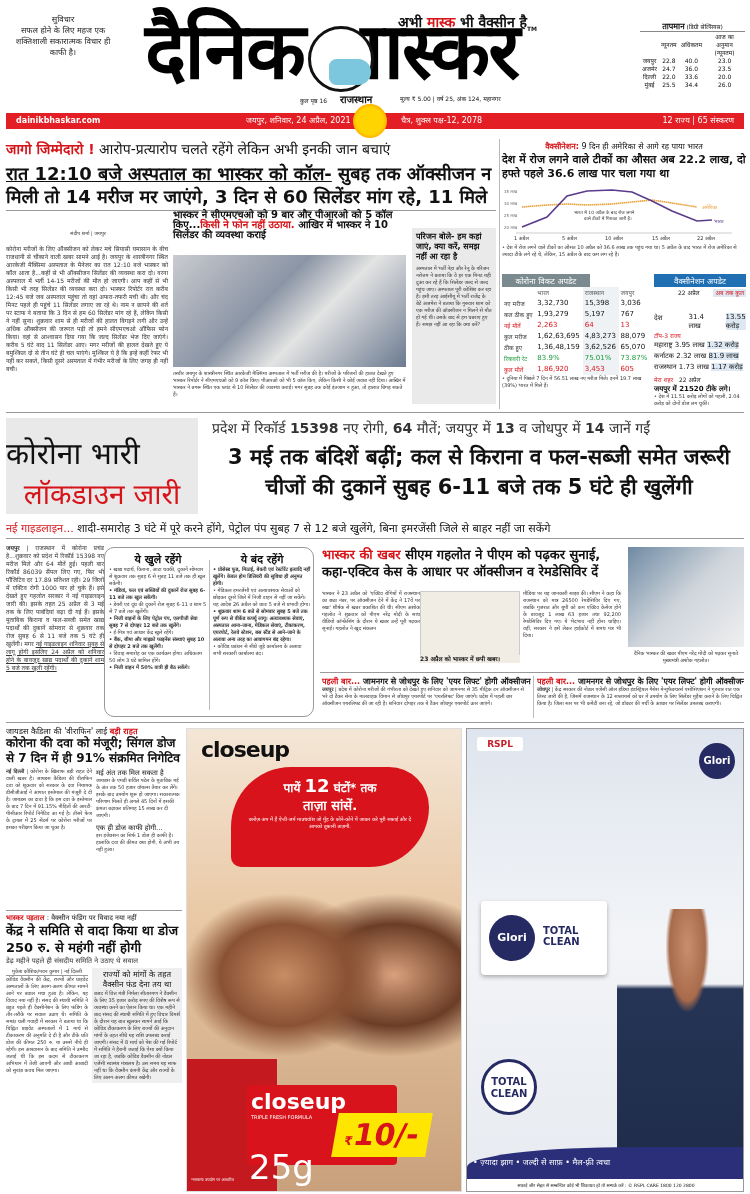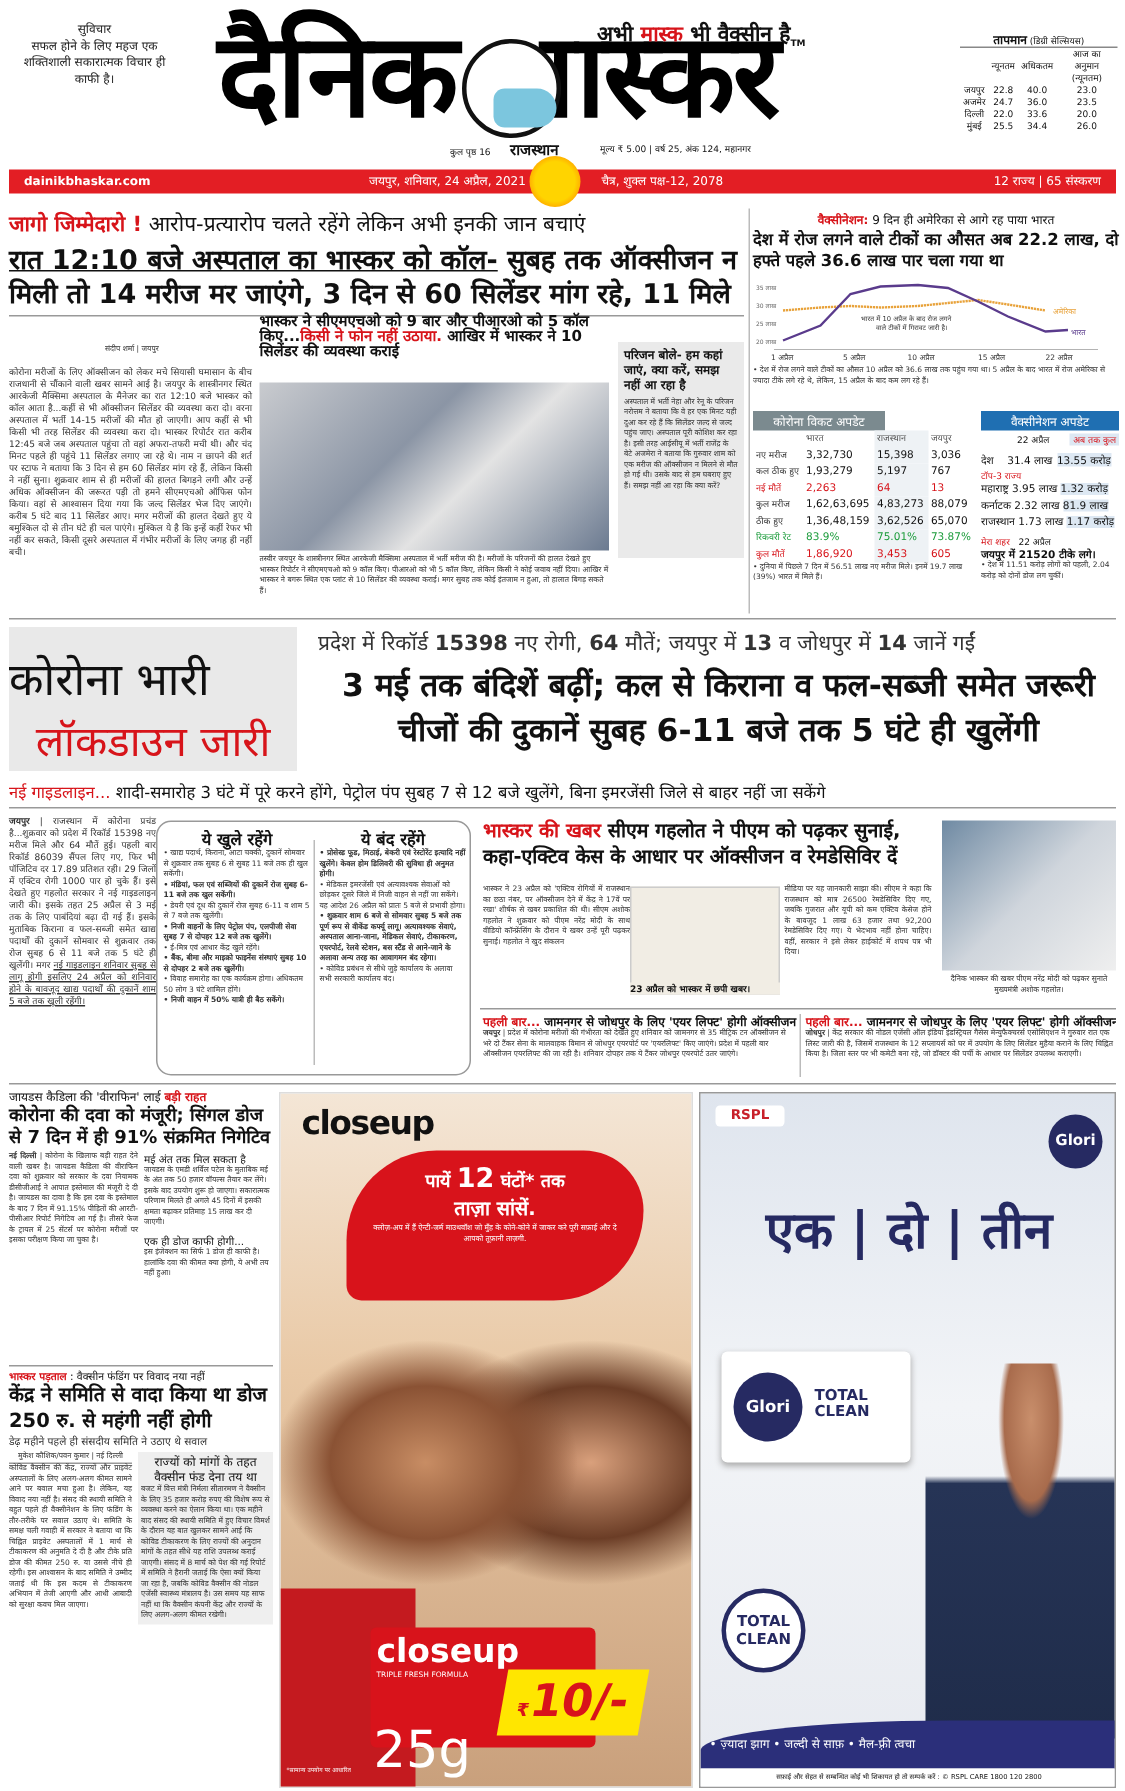--- a/index.html
+++ b/index.html
@@ -120,21 +120,21 @@
 
 <div class="abs tiny" style="left:70px;top:230px">संदीप शर्मा | जयपुर</div>
 <div class="abs small" style="left:6px;top:245px;width:162px;text-align:justify">कोरोना मरीजों के लिए ऑक्सीजन को लेकर मचे सियासी घमासान के बीच राजधानी से चौंकाने वाली खबर सामने आई है। जयपुर के शास्त्रीनगर स्थित आरकेजी मैक्सिमा अस्पताल के मैनेजर का रात 12:10 बजे भास्कर को कॉल आता है...कहीं से भी ऑक्सीजन सिलेंडर की व्यवस्था करा दो। वरना अस्पताल में भर्ती 14-15 मरीजों की मौत हो जाएगी। आप कहीं से भी किसी भी तरह सिलेंडर की व्यवस्था करा दो। भास्कर रिपोर्टर रात करीब 12:45 बजे जब अस्पताल पहुंचा तो वहां अफरा-तफरी मची थी। और चंद मिनट पहले ही पहुंचे 11 सिलेंडर लगाए जा रहे थे। नाम न छापने की शर्त पर स्टाफ ने बताया कि 3 दिन से हम 60 सिलेंडर मांग रहे हैं, लेकिन किसी ने नहीं सुना। शुक्रवार शाम से ही मरीजों की हालत बिगड़ने लगी और उन्हें अधिक ऑक्सीजन की जरूरत पड़ी तो हमने सीएमएचओ ऑफिस फोन किया। वहां से आश्वासन दिया गया कि जल्द सिलेंडर भेज दिए जाएंगे। करीब 5 घंटे बाद 11 सिलेंडर आए। मगर मरीजों की हालत देखते हुए ये बमुश्किल दो से तीन घंटे ही चल पाएंगे। मुश्किल ये है कि इन्हें कहीं रेफर भी नहीं कर सकते, किसी दूसरे अस्पताल में गंभीर मरीजों के लिए जगह ही नहीं बची।</div>
 
 <div class="abs" style="left:173px;top:210px;width:233px;font-size:10px;line-height:10px;font-weight:bold">
   <span>भास्कर ने सीएमएचओ को 9 बार और पीआरओ को 5 कॉल किए...</span><span class="red">किसी ने फोन नहीं उठाया.</span><span> आखिर में भास्कर ने 10 सिलेंडर की व्यवस्था कराई</span>
 </div>
 <div id="lead-photo" class="abs photo"></div>
 <div class="abs tiny" style="left:173px;top:370px;width:233px">तस्वीर जयपुर के शास्त्रीनगर स्थित आरकेजी मैक्सिमा अस्पताल में भर्ती मरीज की है। मरीजों के परिजनों की हालत देखते हुए भास्कर रिपोर्टर ने सीएमएचओ को 9 कॉल किए। पीआरओ को भी 5 कॉल किए, लेकिन किसी ने कोई जवाब नहीं दिया। आखिर में भास्कर ने बगरू स्थित एक प्लांट से 10 सिलेंडर की व्यवस्था कराई। मगर सुबह तक कोई इंतजाम न हुआ, तो हालात बिगड़ सकते हैं।</div>
 
-<div class="abs boxgrey" style="left:412px;top:228px;width:84px;height:144px;padding:4px">
+<div class="abs boxgrey" style="left:412px;top:228px;width:84px;height:176px;padding:4px">
   <div style="font-size:8px;line-height:10px;font-weight:bold;margin-bottom:3px">परिजन बोले- हम कहां जाएं, क्या करें, समझ नहीं आ रहा है</div>
   <div class="tiny">अस्पताल में भर्ती नेहा और रेनू के परिजन नरोत्तम ने बताया कि वे हर एक मिनट यही दुआ कर रहे हैं कि सिलेंडर जल्द से जल्द पहुंच जाए। अस्पताल पूरी कोशिश कर रहा है। इसी तरह आईसीयू में भर्ती राजेंद्र के बेटे अजमेरा ने बताया कि गुरुवार शाम को एक मरीज की ऑक्सीजन न मिलने से मौत हो गई थी। उसके बाद से हम घबराए हुए हैं। समझ नहीं आ रहा कि क्या करें?</div>
 </div>
 
 <div class="abs vline" style="left:499px;top:139px;height:270px"></div>
 <div id="vacc-box" class="abs">
   <div style="font-size:8px;text-align:center"><b class="red">वैक्सीनेशन:</b><span> 9 दिन ही अमेरिका से आगे रह पाया भारत</span></div>
   <div style="font-size:11px;line-height:14px;font-weight:bold;margin-top:2px">देश में रोज लगने वाले टीकों का औसत अब 22.2 लाख, दो हफ्ते पहले 36.6 लाख पार चला गया था</div>
   <svg width="244" height="60" viewBox="0 0 244 60" style="display:block;margin-top:2px">
     <g font-size="4" fill="#666">
@@ -216,21 +216,21 @@
       </table>
     <div class="tiny">• दुनिया में पिछले 7 दिन में 56.51 लाख नए मरीज मिले। इनमें 19.7 लाख (39%) भारत में मिले हैं।</div>
   </div>
 
   <div class="abs" style="left:152px;top:134px;width:92px">
     <div style="background:#1f6fb2;color:#fff;font-size:8px;text-align:center;padding:1px 0">वैक्सीनेशन अपडेट</div>
     <div style="font-size:6px;display:flex;justify-content:space-between;margin-top:2px">
       <span style="margin-left:24px">22 अप्रैल</span>
       <span class="red" style="background:#dde8f3;padding:0 2px">अब तक कुल</span>
     </div>
-    <div style="font-size:7px;display:flex;gap:3px;margin-top:5px">
+    <div style="font-size:7px;display:flex;gap:20px;margin-top:16px">
       <span>देश</span>
       <span style="margin-left:6px">31.4 लाख</span>
       <span style="background:#dde8f3">13.55 करोड़</span>
     </div>
     <div class="red" style="font-size:6px;margin-top:2px">टॉप-3 राज्य</div>
     <div style="font-size:7px;line-height:11px">
       <div><span>महाराष्ट्र</span> <span>3.95 लाख</span> <span style="background:#dde8f3">1.32 करोड़</span></div>
       <div><span>कर्नाटक</span> <span>2.32 लाख</span> <span style="background:#dde8f3">81.9 लाख</span></div>
       <div><span>राजस्थान</span> <span>1.73 लाख</span> <span style="background:#dde8f3">1.17 करोड़</span></div>
     </div>
@@ -354,21 +354,20 @@
   <div class="abs" style="left:148px;top:384px;width:94px;height:44px;background:#ffe600;transform:skewX(-10deg);text-align:center;color:#d8131b;font-weight:bold;font-size:30px;line-height:44px">
     <span style="font-size:12px">₹</span><span>10/-</span>
   </div>
   <div class="abs" style="left:62px;top:418px;font-size:34px;color:#fff">25g</div>
   <div class="abs" style="left:4px;top:448px;font-size:4px;color:#fff">*सामान्य उपयोग पर आधारित</div>
 </div>
 
 <div id="glori" class="abs">
   <div class="abs" style="left:10px;top:8px;width:46px;height:14px;background:#fff;border-radius:3px;color:#c8202a;font-size:9px;font-weight:bold;text-align:center;line-height:14px">RSPL</div>
   <div class="abs" style="left:232px;top:14px;width:36px;height:36px;border-radius:50%;background:#262a62;color:#fff;font-size:10px;font-weight:bold;text-align:center;line-height:36px">Glori</div>
-  <div class="abs" style="left:0;top:72px;width:278px;text-align:center;color:#262a62;font-size:34px;font-weight:bold;line-height:40px">एक | दो | तीन</div>
   <div class="abs" style="left:14px;top:172px;width:126px;height:74px;background:#fff;border-radius:4px;box-shadow:0 2px 4px #aaa">
     <div class="abs" style="left:8px;top:14px;width:46px;height:46px;border-radius:50%;background:#262a62;color:#fff;font-size:11px;font-weight:bold;text-align:center;line-height:46px">Glori</div>
     <div class="abs" style="left:62px;top:24px;width:50px;color:#262a62;font-size:10px;font-weight:bold;line-height:11px">TOTAL CLEAN</div>
   </div>
   <div class="abs" style="left:150px;top:180px;width:128px;height:250px;background:radial-gradient(ellipse at 55% 15%,#c98f6c 0,#a86b4c 18%,transparent 22%),linear-gradient(180deg,transparent 30%,#263456 32%,#1f2c4a)"></div>
   <div class="abs" style="left:14px;top:330px;width:56px;height:56px;border-radius:50%;border:3px solid #262a62;background:#fff;color:#262a62;font-size:10px;font-weight:bold;text-align:center;padding-top:14px;line-height:12px">TOTAL CLEAN</div>
   <div class="abs" style="left:0;top:418px;width:278px;height:32px;background:#2b2f7a;color:#fff;font-size:8px;line-height:32px;padding-left:6px;border-radius:60% 0 0 0/20px 0 0 0">• ज़्यादा झाग  • जल्दी से साफ़  • मैल-फ़्री त्वचा</div>
   <div class="abs" style="left:0;top:450px;width:278px;height:14px;background:#fff;font-size:4.5px;text-align:center;line-height:14px">सफ़ाई और सेहत से सम्बन्धित कोई भी शिकायत हो तो सम्पर्क करें : © RSPL CARE 1800 120 2800</div>
 </div>
 

